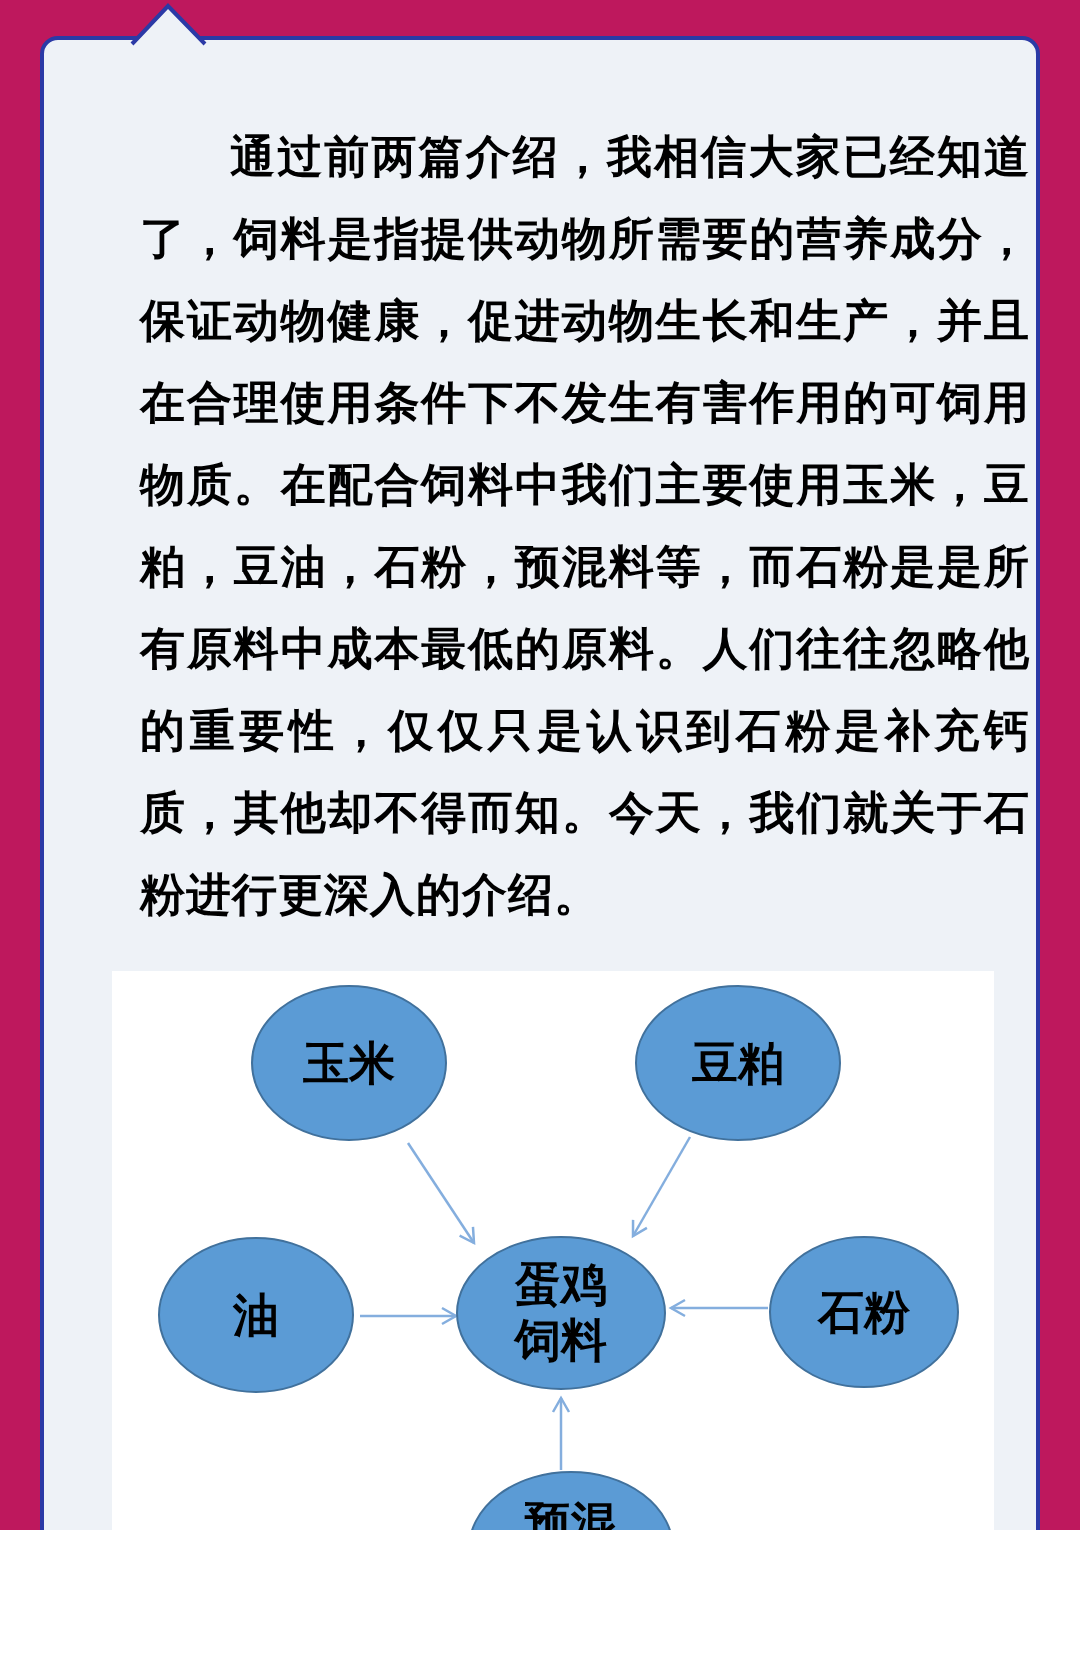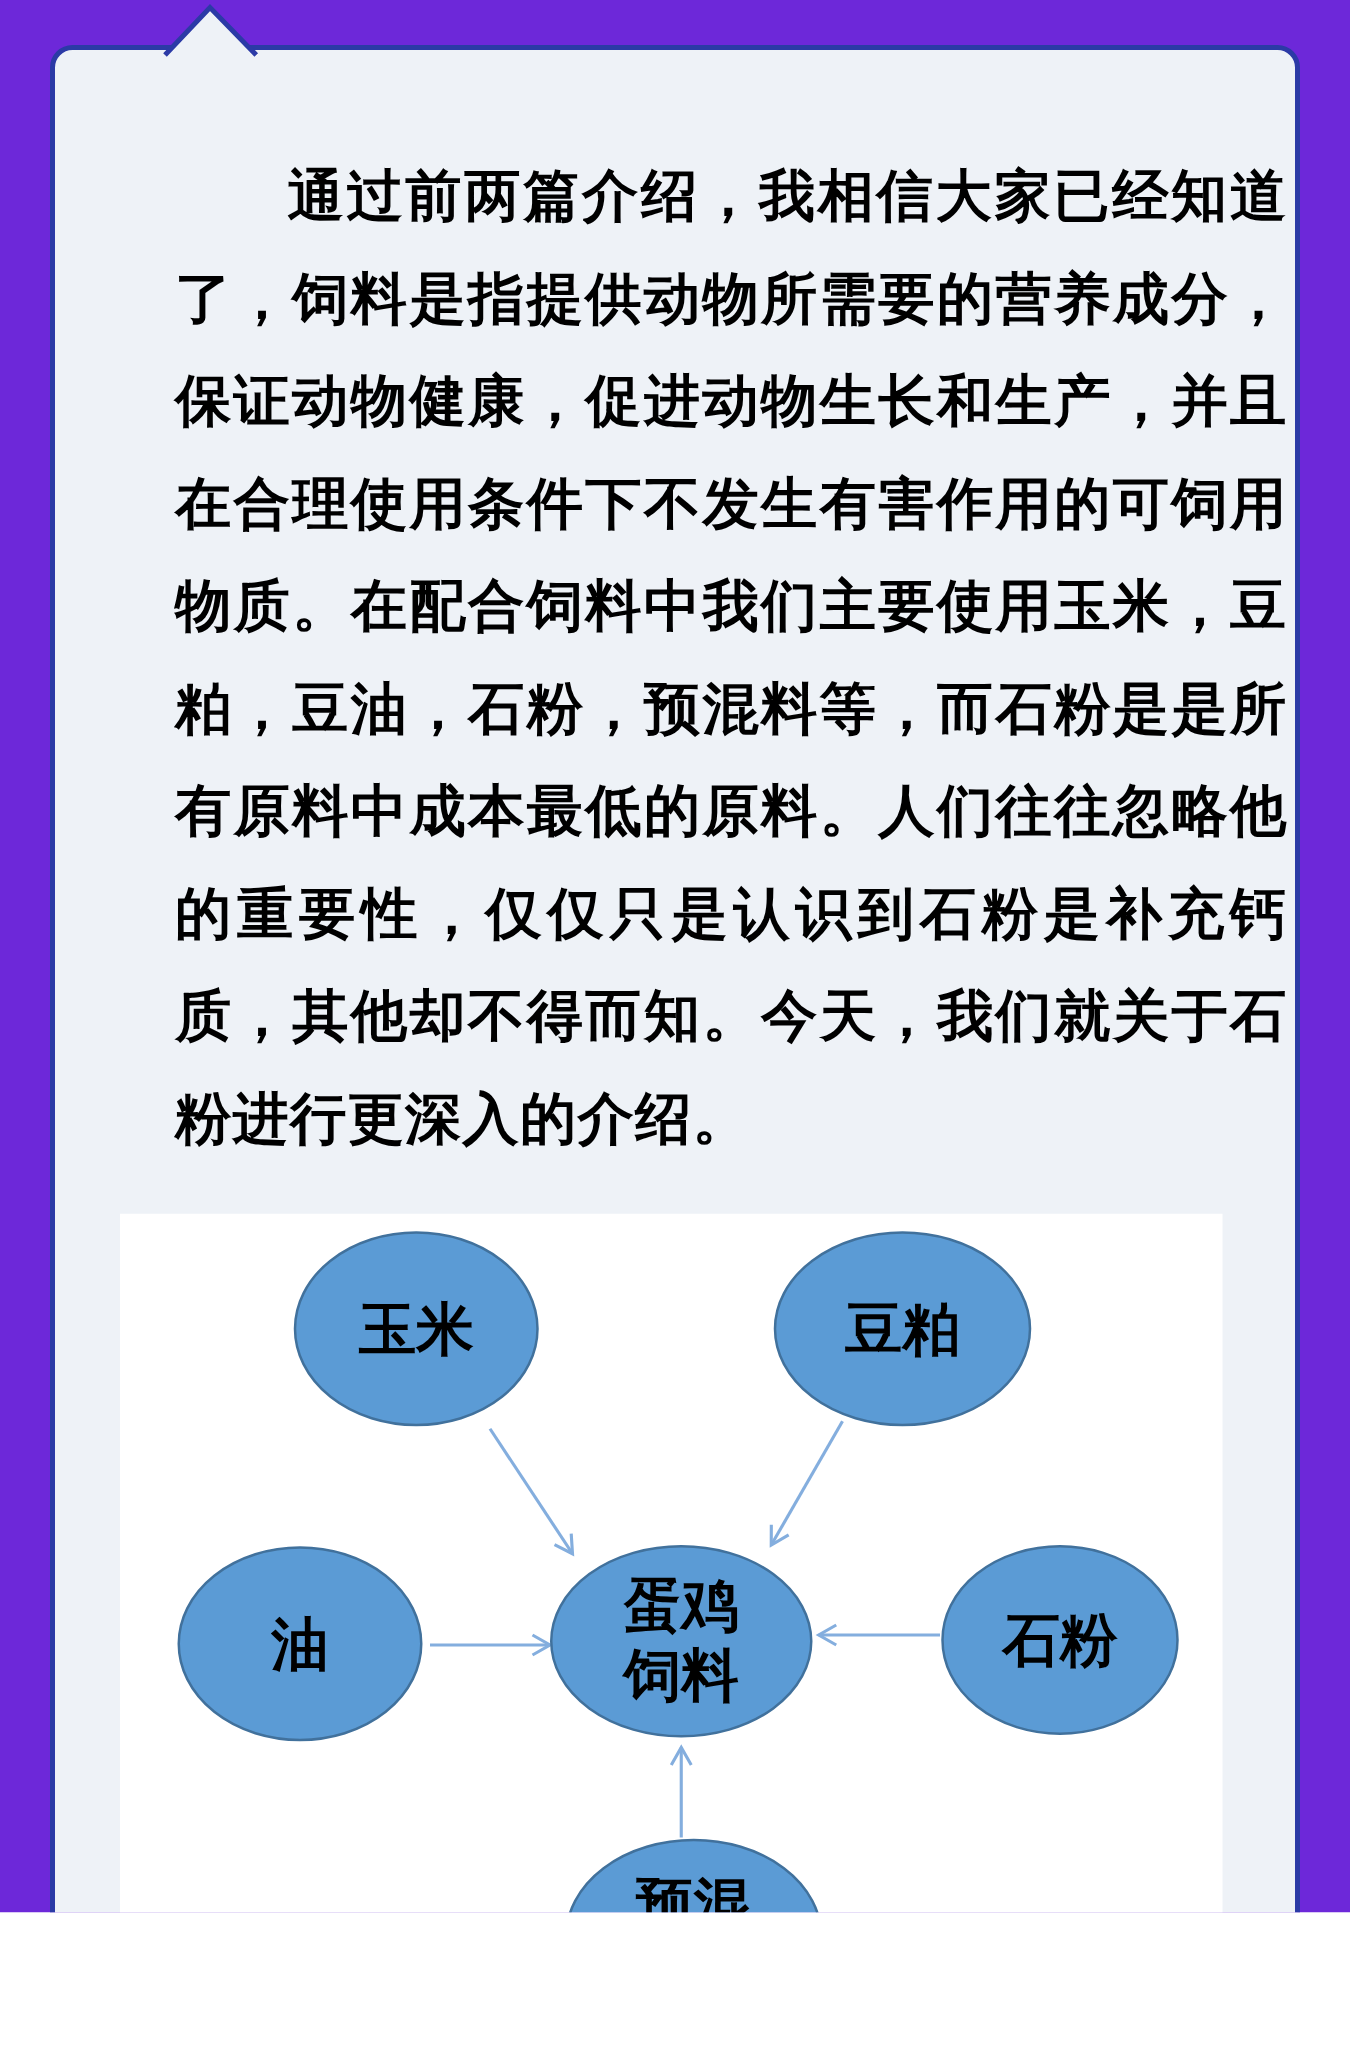--- a/index.html
+++ b/index.html
@@ -1,21 +1,21 @@
 <!DOCTYPE html>
 <html style="--border-blue: #2b3aa6; --bubble-bg: #eef2f7; --panel-bg: #ffffff; --node-fill: #5b9bd5; --node-stroke: #41719c; --arrow: #84aede; --text: #000000;"><head>
 <meta charset="utf-8">
 <style>
   html, body { margin: 0; padding: 0; background: #ffffff; }
   #screen {
     position: relative;
     width: 1080px;
     height: 1530px;
     overflow: hidden;
-    background: #6d28d9;
+    background: #be185d;
     font-family: "Liberation Sans", sans-serif;
   }
   .bubble {
     position: absolute;
     left: 40px;
     top: 36px;
     width: 1000px;
     height: 1700px;
     box-sizing: border-box;
     border: 4px solid var(--border-blue, #2b3aa6);
@@ -38,21 +38,21 @@
     font-size: 45px;
     line-height: 82px;
     letter-spacing: 1px;
     font-weight: 600;
     color: var(--text, #000000);
     text-align: justify;
     text-indent: 2em;
   }
   .panel {
     position: absolute;
-    left: 96px;
+    left: 112px;
     top: 971px;
     width: 882px;
     height: 655px;
     background: var(--panel-bg, #ffffff);
   }
   .diagram-svg { display: block; width: 882px; height: 655px; }
   .node { fill: var(--node-fill, #5b9bd5); stroke: var(--node-stroke, #41719c); stroke-width: 2; }
   .node-label {
     fill: var(--text, #000000);
     font-family: "Liberation Serif", serif;

